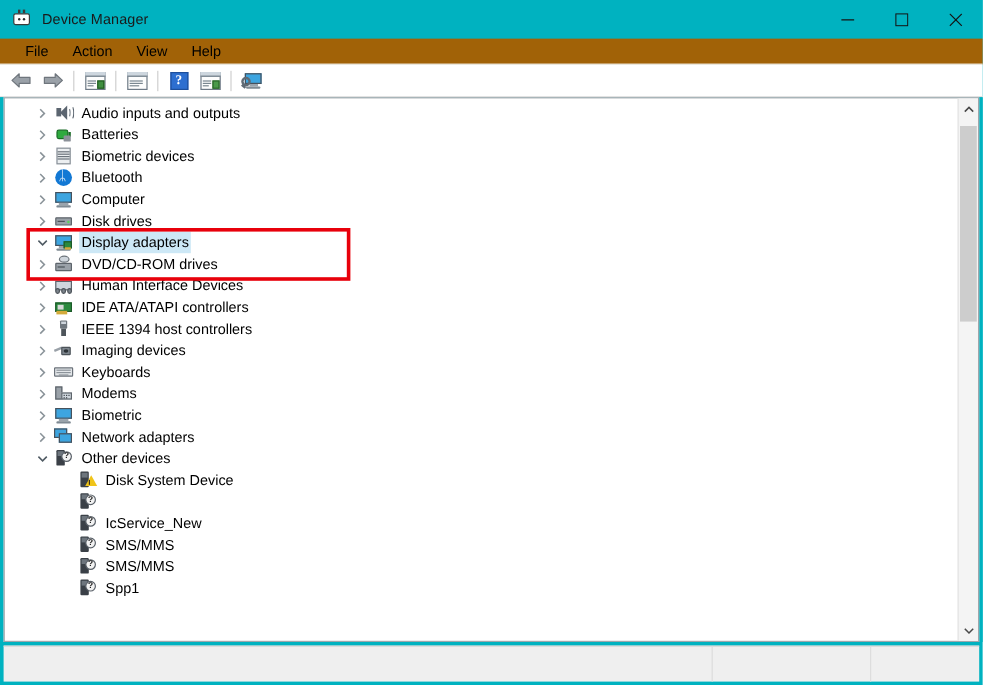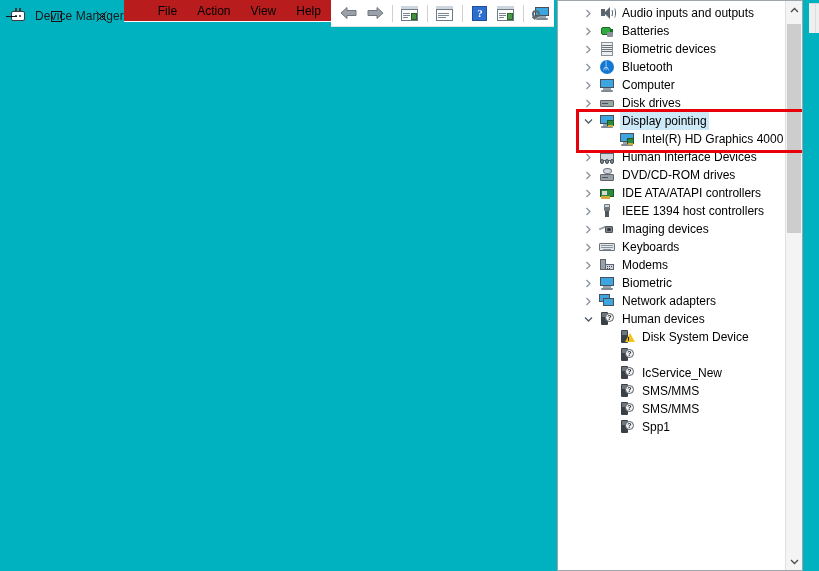--- a/index.html
+++ b/index.html
@@ -6,21 +6,21 @@
   html, body {
     width: 819px; height: 571px;
     font-family: "Liberation Sans", sans-serif;
     background: #ffffff;
     overflow: hidden;
   }
   .window {
     position: relative;
     width: 819px; height: 571px;
     background: #00b2c0;
-    display: flex; flex-direction: row;
+    display: flex; flex-direction: column;
   }
 
   
   .titlebar {
     height: 32px; flex: 0 0 32px;
     background: #00b2c0;
     display: flex; align-items: center;
     position: relative;
   }
   .title-icon {
@@ -50,23 +50,23 @@
   .winbtn {
     width: 45px; height: 32px;
     display: flex; align-items: center; justify-content: center;
     color: #1c1c1c;
   }
   .winbtn svg { display:block; }
 
   
   .menubar {
     flex: 0 0 22px; height: 22px;
-    background: #b91c1c;
+    background: #a16207;
     display: flex; align-items: center;
-    padding-left: 24px;
+    padding-left: 11px;
     border-bottom: 1px solid #ffffff;
   }
   .menuitem {
     font-size: 12px; color: #000000;
     padding: 2px 10px;
     white-space: nowrap;
   }
 
   
   .toolbar {
@@ -455,59 +455,48 @@
                 <polyline points="1,1.5 4.5,5 8,1.5" fill="none" stroke="#4f5a63" stroke-width="1.3"></polyline>
               </svg>
             </span>
             <div class="devicon">
               <div class="mon-screen"></div>
               <div class="mon-stand"></div>
               <div class="mon-base"></div>
               <div style="position:absolute;left:8px;top:7px;width:7px;height:6px;background:#2b8a3e;border:1px solid #1b5a28;"></div>
               <div style="position:absolute;left:9px;top:12px;width:5px;height:2px;background:#d4ab3b;"></div>
             </div>
-            <span class="label">Display pointing</span>
-          </div>
-          <div class="row child">
-            <span class="chev hidden"></span>
-            <div class="devicon">
-              <div class="mon-screen"></div>
-              <div class="mon-stand"></div>
-              <div class="mon-base"></div>
-              <div style="position:absolute;left:8px;top:7px;width:7px;height:6px;background:#2b8a3e;border:1px solid #1b5a28;"></div>
-              <div style="position:absolute;left:9px;top:12px;width:5px;height:2px;background:#d4ab3b;"></div>
-            </div>
-            <span class="label">Intel(R) HD Graphics 4000</span>
+            <span class="label">Display adapters</span>
+          </div>
+          <div class="row">
+            <span class="chev">
+              <svg width="7" height="9" viewBox="0 0 7 9">
+                <polyline points="1.5,1 5,4.5 1.5,8" fill="none" stroke="#8a9399" stroke-width="1.3"></polyline>
+              </svg>
+            </span>
+            <div class="devicon">
+              <div class="cd-disc"></div>
+              <div class="dd-body" style="top:7px;"></div>
+              <div class="dd-slot" style="top:10px;"></div>
+            </div>
+            <span class="label">DVD/CD-ROM drives</span>
           </div>
           <div class="row">
             <span class="chev">
               <svg width="7" height="9" viewBox="0 0 7 9">
                 <polyline points="1.5,1 5,4.5 1.5,8" fill="none" stroke="#8a9399" stroke-width="1.3"></polyline>
               </svg>
             </span>
             <div class="devicon">
               <div class="hid-box"></div>
               <div class="hid-knob" style="left:1px;"></div>
               <div class="hid-knob" style="left:6px;"></div>
               <div class="hid-knob" style="left:11px;"></div>
             </div>
             <span class="label">Human Interface Devices</span>
-          </div>
-          <div class="row">
-            <span class="chev">
-              <svg width="7" height="9" viewBox="0 0 7 9">
-                <polyline points="1.5,1 5,4.5 1.5,8" fill="none" stroke="#8a9399" stroke-width="1.3"></polyline>
-              </svg>
-            </span>
-            <div class="devicon">
-              <div class="cd-disc"></div>
-              <div class="dd-body" style="top:7px;"></div>
-              <div class="dd-slot" style="top:10px;"></div>
-            </div>
-            <span class="label">DVD/CD-ROM drives</span>
           </div>
           <div class="row">
             <span class="chev">
               <svg width="7" height="9" viewBox="0 0 7 9">
                 <polyline points="1.5,1 5,4.5 1.5,8" fill="none" stroke="#8a9399" stroke-width="1.3"></polyline>
               </svg>
             </span>
             <div class="devicon">
               <div class="card-body"></div>
               <div class="card-chip"></div>
@@ -601,21 +590,21 @@
             <span class="chev">
               <svg width="9" height="7" viewBox="0 0 9 7">
                 <polyline points="1,1.5 4.5,5 8,1.5" fill="none" stroke="#4f5a63" stroke-width="1.3"></polyline>
               </svg>
             </span>
             <div class="devicon">
               <div class="unk-body"></div>
               <div class="unk-body2"></div>
               <div class="unk-badge">?</div>
             </div>
-            <span class="label">Human devices</span>
+            <span class="label">Other devices</span>
           </div>
           <div class="row child">
             <span class="chev hidden"></span>
             <div class="devicon">
               <div class="unk-body"></div>
               <div class="unk-body2"></div>
               <div class="warn-badge"></div>
               <div class="warn-x"></div>
             </div>
             <span class="label">Disk System Device</span>

